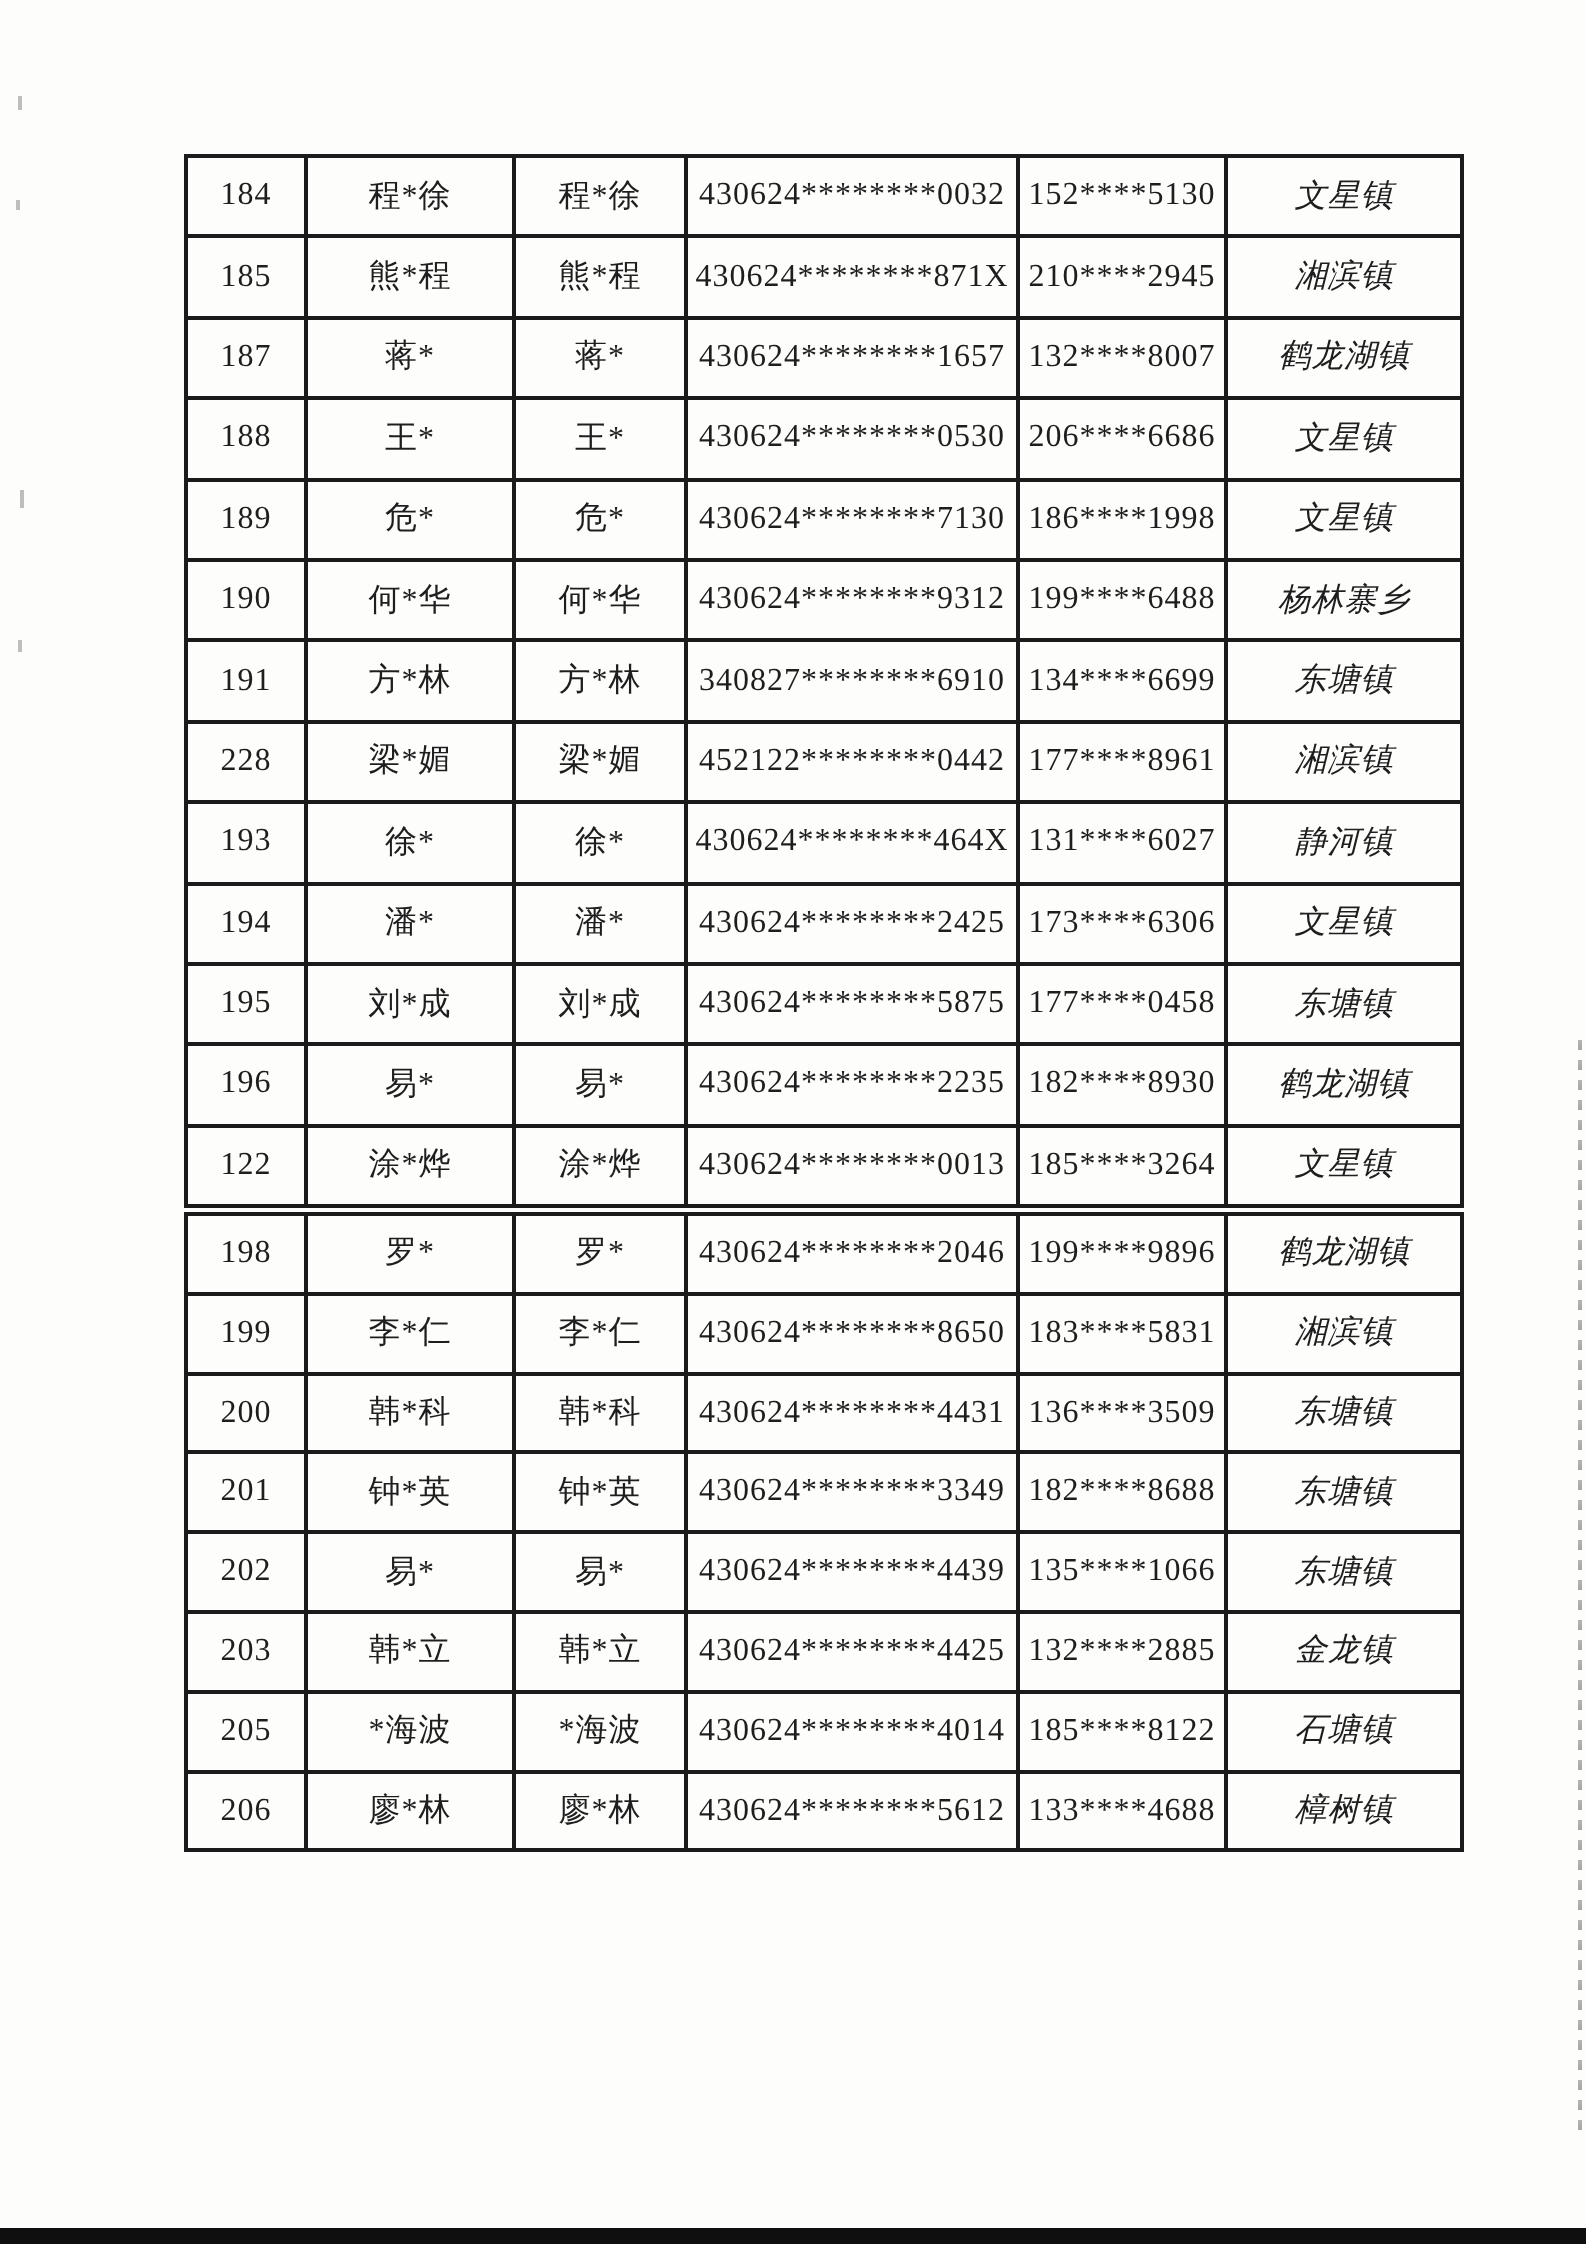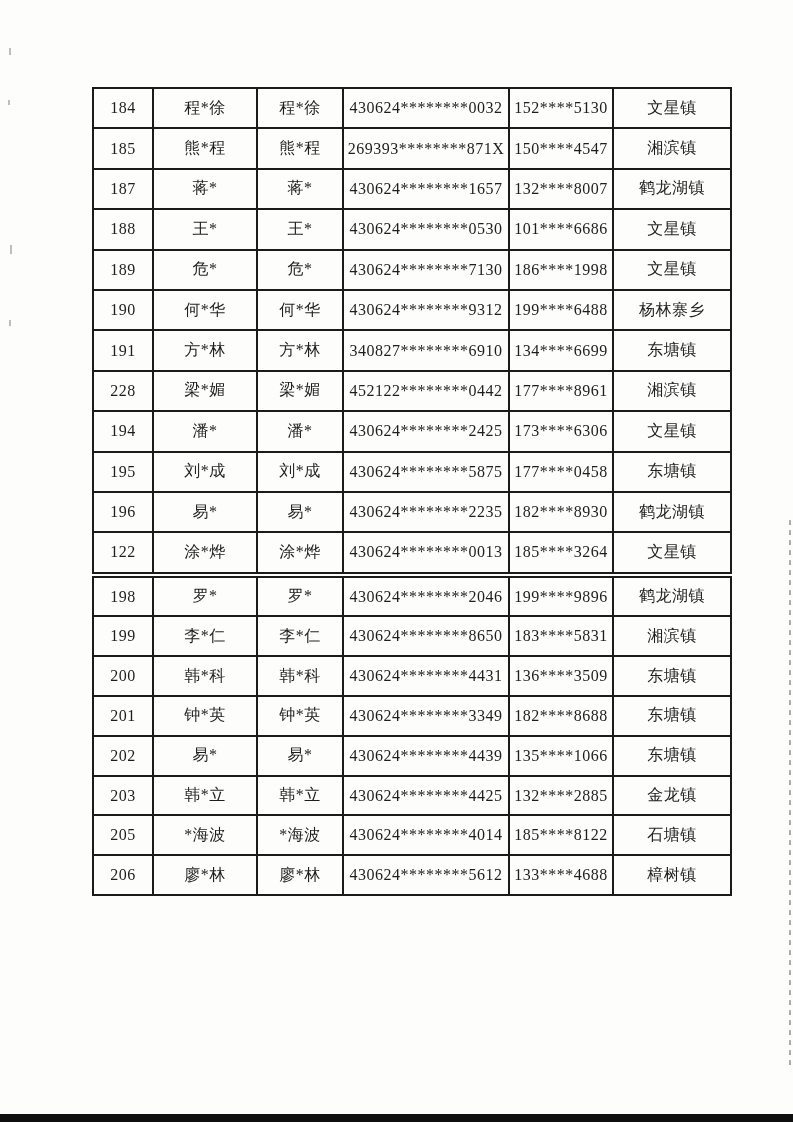--- a/index.html
+++ b/index.html
@@ -12,21 +12,21 @@
     width: 793px;
     height: 1122px;
     background: #fdfdfc;
     overflow: hidden;
     font-family: "Liberation Serif", "DejaVu Serif", "DejaVu Sans", serif;
     color: #1e1e1e;
   }
   .table-wrap {
     position: absolute;
     left: 92px;
-    top: 87px;
+    top: 77px;
     width: 628px;
   }
   table.roster {
     border-collapse: collapse;
     table-layout: fixed;
     width: 628px;
   }
   table.roster.section-2 {
     margin-top: 2px;
   }
@@ -40,21 +40,21 @@
     white-space: nowrap;
     overflow: hidden;
   }
   table.roster.section-1 tr { height: 40.4px; }
   table.roster.section-2 tr { height: 39.8px; }
   td.cell-no        { width: 58px;  font-size: 15px; }
   td.cell-name      { width: 102px; }
   td.cell-name2     { width: 84px;  }
   td.cell-id_number { width: 164px; font-size: 14.5px; letter-spacing: 0.2px; }
   td.cell-phone     { width: 102px; font-size: 15px; letter-spacing: 0.2px; }
-  td.cell-town      { width: 116px; }
+  td.cell-town      { width: 116px; font-style: italic; }
 
   
   .scan-edge-bottom {
     position: absolute;
     left: 0;
     top: 1114px;
     width: 793px;
     height: 8px;
     background: #0f0f0f;
   }
@@ -89,38 +89,38 @@
             <td class="cell-name">程*徐</td>
             <td class="cell-name2">程*徐</td>
             <td class="cell-id_number">430624********0032</td>
             <td class="cell-phone">152****5130</td>
             <td class="cell-town">文星镇</td>
           </tr>
           <tr>
             <td class="cell-no">185</td>
             <td class="cell-name">熊*程</td>
             <td class="cell-name2">熊*程</td>
-            <td class="cell-id_number">269393********871X</td>
-            <td class="cell-phone">150****4547</td>
+            <td class="cell-id_number">430624********871X</td>
+            <td class="cell-phone">210****2945</td>
             <td class="cell-town">湘滨镇</td>
           </tr>
           <tr>
             <td class="cell-no">187</td>
             <td class="cell-name">蒋*</td>
             <td class="cell-name2">蒋*</td>
             <td class="cell-id_number">430624********1657</td>
             <td class="cell-phone">132****8007</td>
             <td class="cell-town">鹤龙湖镇</td>
           </tr>
           <tr>
             <td class="cell-no">188</td>
             <td class="cell-name">王*</td>
             <td class="cell-name2">王*</td>
             <td class="cell-id_number">430624********0530</td>
-            <td class="cell-phone">101****6686</td>
+            <td class="cell-phone">206****6686</td>
             <td class="cell-town">文星镇</td>
           </tr>
           <tr>
             <td class="cell-no">189</td>
             <td class="cell-name">危*</td>
             <td class="cell-name2">危*</td>
             <td class="cell-id_number">430624********7130</td>
             <td class="cell-phone">186****1998</td>
             <td class="cell-town">文星镇</td>
           </tr>
@@ -140,20 +140,28 @@
             <td class="cell-phone">134****6699</td>
             <td class="cell-town">东塘镇</td>
           </tr>
           <tr>
             <td class="cell-no">228</td>
             <td class="cell-name">梁*媚</td>
             <td class="cell-name2">梁*媚</td>
             <td class="cell-id_number">452122********0442</td>
             <td class="cell-phone">177****8961</td>
             <td class="cell-town">湘滨镇</td>
+          </tr>
+          <tr>
+            <td class="cell-no">193</td>
+            <td class="cell-name">徐*</td>
+            <td class="cell-name2">徐*</td>
+            <td class="cell-id_number">430624********464X</td>
+            <td class="cell-phone">131****6027</td>
+            <td class="cell-town">静河镇</td>
           </tr>
           <tr>
             <td class="cell-no">194</td>
             <td class="cell-name">潘*</td>
             <td class="cell-name2">潘*</td>
             <td class="cell-id_number">430624********2425</td>
             <td class="cell-phone">173****6306</td>
             <td class="cell-town">文星镇</td>
           </tr>
           <tr>

